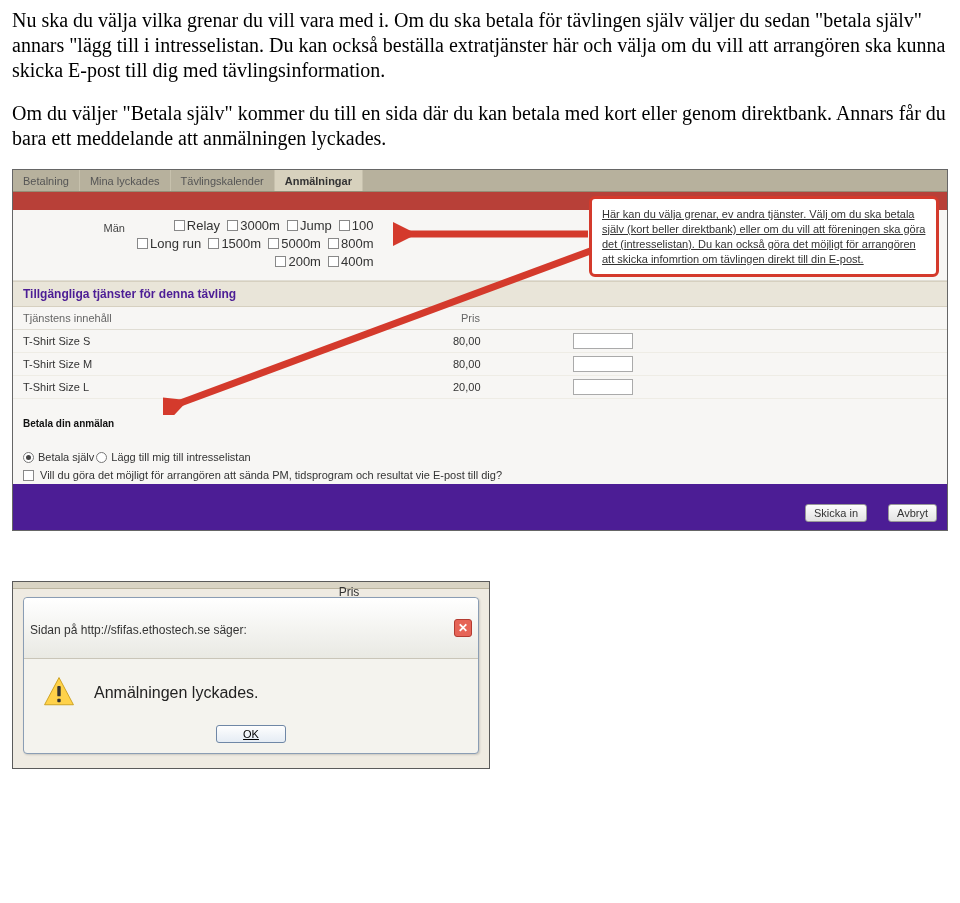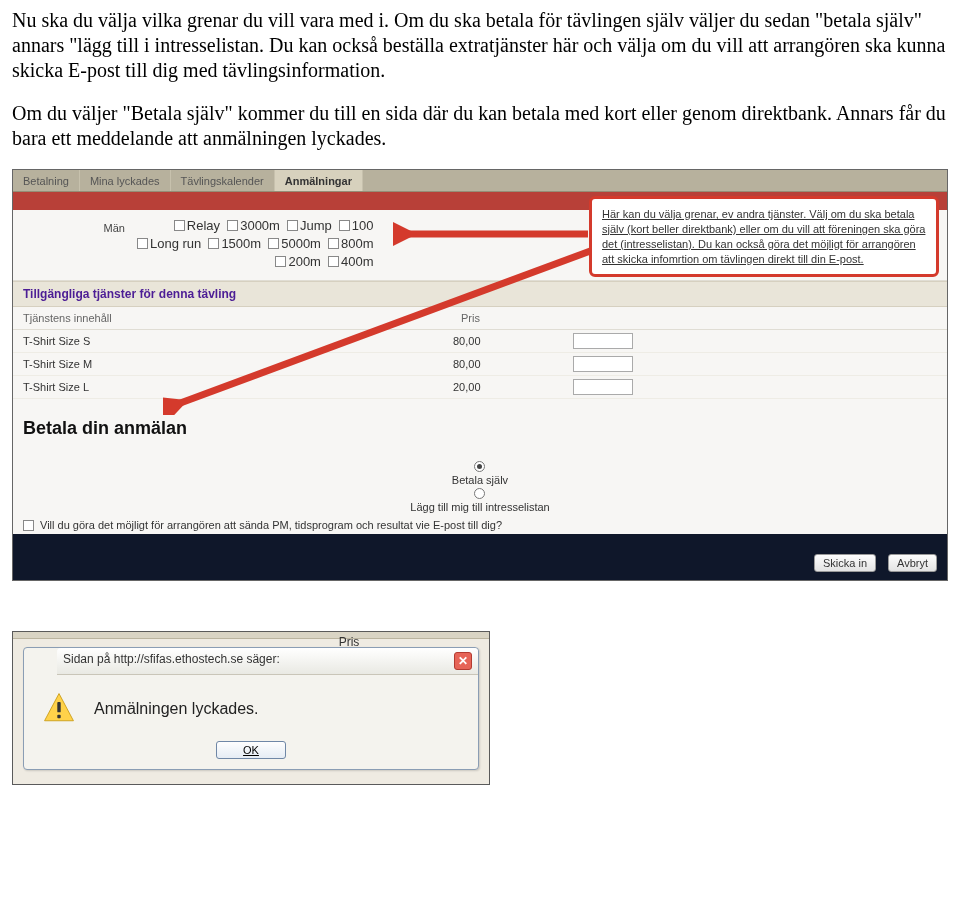--- a/index.html
+++ b/index.html
@@ -117,38 +117,37 @@
     border-bottom:1px solid #eeece5;
     align-items:center;
     font-size:11px;
   }
   .trow .col-qty input {
     width:60px; border:1px solid #aaa; height:16px; font-size:11px;
   }
   .section-head2 {
     padding:19px 10px;
     font-weight:bold;
-    font-size:18px;
+    font-size:10px;
     color:#111;
   }
   .radio-row {
     padding:3px 10px;
     display:flex;
     align-items:center;
     gap:2px;
-    flex-direction:column;
   }
   .radio {
     width:11px;height:11px;border:1px solid #777;border-radius:50%;background:#fff;display:inline-flex;align-items:center;justify-content:center;margin-right:2px;
   }
   .radio.checked::after{content:"";width:5px;height:5px;background:#444;border-radius:50%;}
   .check-row{padding:3px 10px;display:flex;align-items:center;}
   .footer-btns{
-    display:flex;justify-content:flex-end;gap:12px;padding:20px 10px 8px;
-    background:#0f172a;
+    display:flex;justify-content:flex-end;gap:21px;padding:20px 10px 8px;
+    background:#4c1d95;
   }
   .btn {
     border:1px solid #999;
     background:linear-gradient(#fdfdfd,#e3e3e3);
     border-radius:3px;
     padding:2px 8px;
     font-size:11px;
     font-family:Verdana,Arial,sans-serif;
     color:#333;
     cursor:pointer;
@@ -177,29 +176,28 @@
   .s2-pricecol span{display:inline-block;width:160px;}
   .dialog {
     margin:8px 10px 14px;
     border:1px solid #8a9db4;
     background:#f4f3ee;
     border-radius:4px;
     box-shadow:1px 1px 2px rgba(0,0,0,.15);
   }
   .dlg-title {
     display:flex;
-    align-items:flex-start;
+    align-items:flex-end;
     justify-content:space-between;
     background:linear-gradient(#fff,#e9e9e3);
     border-bottom:1px solid #c9c5b8;
-    padding:4px 6px;
+    padding:21px 6px;
     font-size:12px;
     color:#333;
     border-radius:4px 4px 0 0;
-    margin-left:33px;
   }
   .close-x {
     width:18px;height:18px;background:#e66457;border:1px solid #b33b31;border-radius:3px;
     display:flex;align-items:center;justify-content:center;color:#fff;font-weight:bold;font-size:12px;line-height:1;
     cursor:pointer;
   }
   .dlg-body{
     display:flex;align-items:center;gap:18px;padding:16px 18px 10px;
   }
   .warn-icon svg{width:34px;height:34px;}

